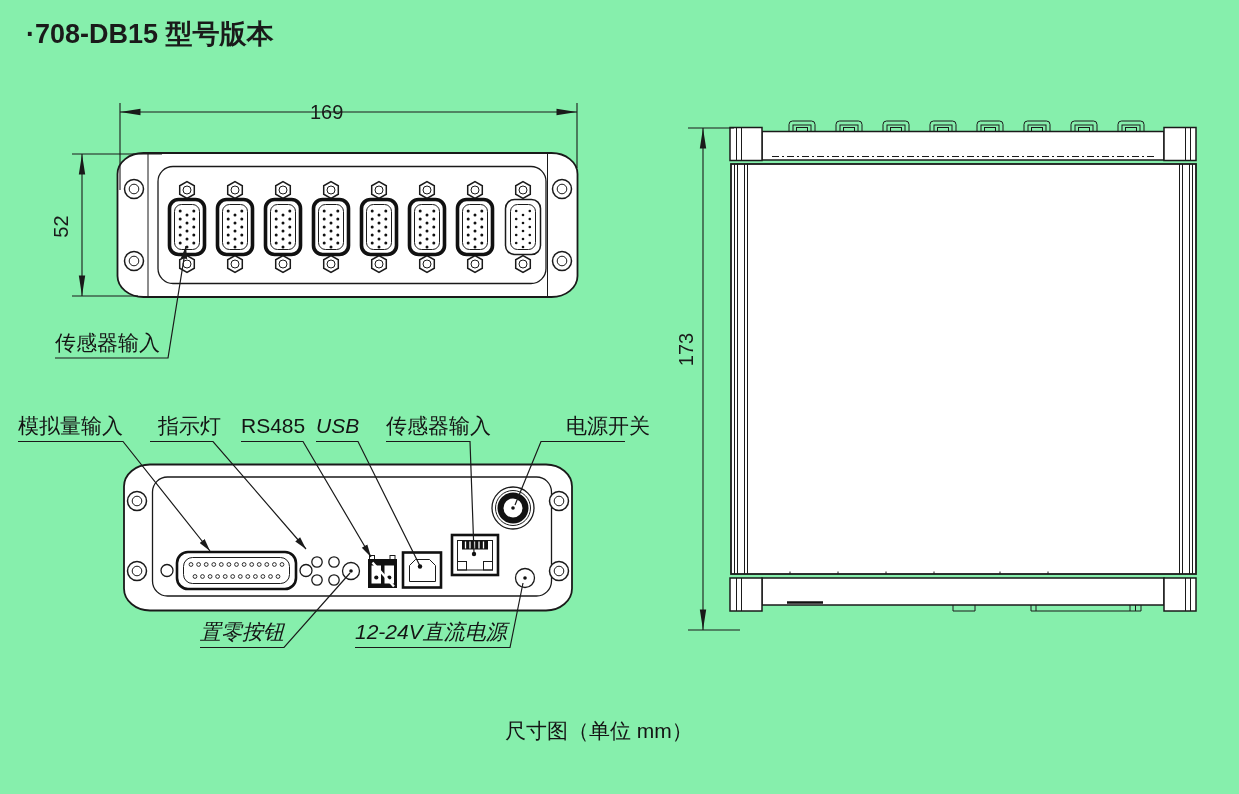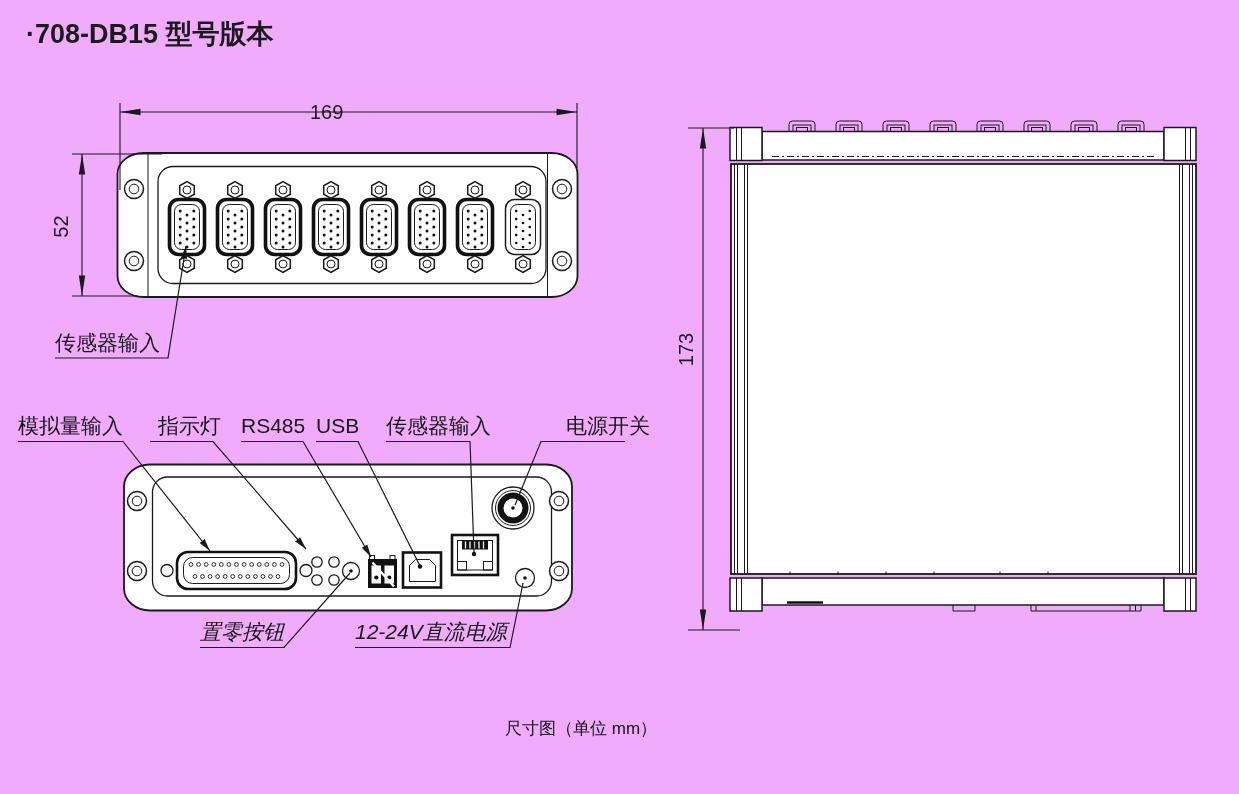--- a/index.html
+++ b/index.html
@@ -1,17 +1,17 @@
 <!DOCTYPE html>
 <html><head>
 <meta charset="utf-8">
 <style>
   html,body { margin:0; padding:0; background:#fff; }
   .page {
-    position:relative; width:1239px; height:794px; background:#f0abfc;
+    position:relative; width:1239px; height:794px; background:#86efac;
     font-family:"Liberation Sans","DejaVu Sans",sans-serif; color:#141414; overflow:hidden;
   }
   svg.art { position:absolute; left:0; top:0; }
   
   .ln  { fill:#fff; stroke:#1a1a1a; stroke-width:1.5; }
   .ln2 { fill:#fff; stroke:#1a1a1a; stroke-width:1.8; }
   .nf  { fill:none; stroke:#1a1a1a; stroke-width:1.3; }
   .nf1 { fill:none; stroke:#1a1a1a; stroke-width:1; }
   .thk { fill:#fff; stroke:#111; stroke-width:3.6; }
   .thm { fill:#fff; stroke:#111; stroke-width:2.6; }
@@ -22,21 +22,21 @@
   .ldr  { stroke:#1a1a1a; stroke-width:1.2; fill:none; }
   .wht  { stroke:#fff; stroke-width:2.4; fill:none; }
   .wslit{ stroke:#fff; stroke-width:1.3; fill:none; }
   .dash { stroke:#1a1a1a; stroke-width:1; fill:none; stroke-dasharray:7 3 2 3; }
   .thick2 { stroke:#111; stroke-width:2.4; fill:none; }
   
   .title { position:absolute; font-size:27px; font-weight:600; color:#1a1a1a; white-space:nowrap; }
   .lbl   { position:absolute; font-size:21px; line-height:1.15; white-space:nowrap; color:#141414; }
   .dim   { position:absolute; font-size:20px; color:#1a1a1a; white-space:nowrap; }
   .rot   { transform:rotate(-90deg); transform-origin:center; }
-  .cap   { position:absolute; font-size:17px; color:#141414; white-space:nowrap; }
+  .cap   { position:absolute; font-size:21px; color:#141414; white-space:nowrap; }
 </style>
 </head>
 <body>
 
 <div class="page">
 
 <svg class="art" width="1239" height="794" viewBox="0 0 1239 794">
   <defs>
     <marker id="da" markerUnits="userSpaceOnUse" markerWidth="22" markerHeight="8" refX="21" refY="4" orient="auto-start-reverse">
       <path d="M0.5,0.8 L21,4 L0.5,7.2 Z" fill="#1a1a1a"></path>
@@ -299,21 +299,21 @@
 <div class="title" style="left:26px; top:16px;">·708-DB15 型号版本</div>
 
 <div class="dim" style="left:310px; top:87px;margin-top:14px;">169</div>
 <div class="dim rot" style="left:50px; top:215px;">52</div>
 <div class="dim rot" style="left:670px; top:338px;">173</div>
 
 <div class="lbl" style="left:55px; top:331px;">传感器输入</div>
 <div class="lbl" style="left:18px; top:414px;">模拟量输入</div>
 <div class="lbl" style="left:158px; top:414px;">指示灯</div>
 <div class="lbl" style="left:241px; top:414px;">RS485</div>
-<div class="lbl" style="left:316px; top:414px;">USB</div>
+<div class="lbl" style="left:316px; top:414px;font-style:italic;">USB</div>
 <div class="lbl" style="left:386px; top:414px;">传感器输入</div>
 <div class="lbl" style="left:566px; top:414px;">电源开关</div>
 <div class="lbl" style="left:200px; top:620px;font-style:italic;">置零按钮</div>
 <div class="lbl" style="left:355px; top:620px;font-style:italic;">12-24V直流电源</div>
 
 <div class="cap" style="left:505px; top:717px;">尺寸图（单位 mm）</div>
 
 </div>
 
 </body></html>

